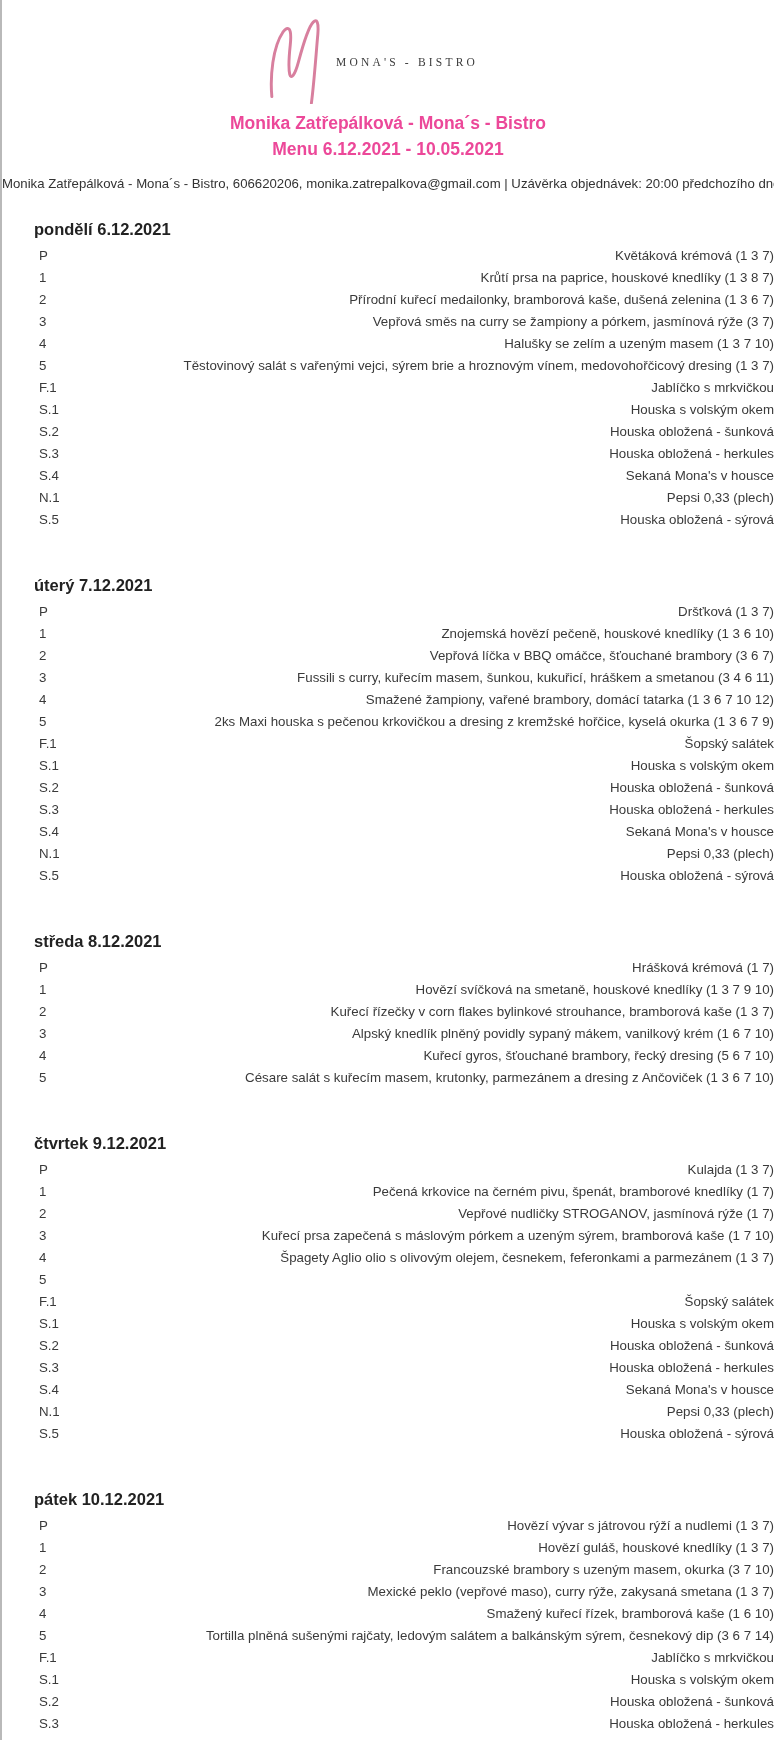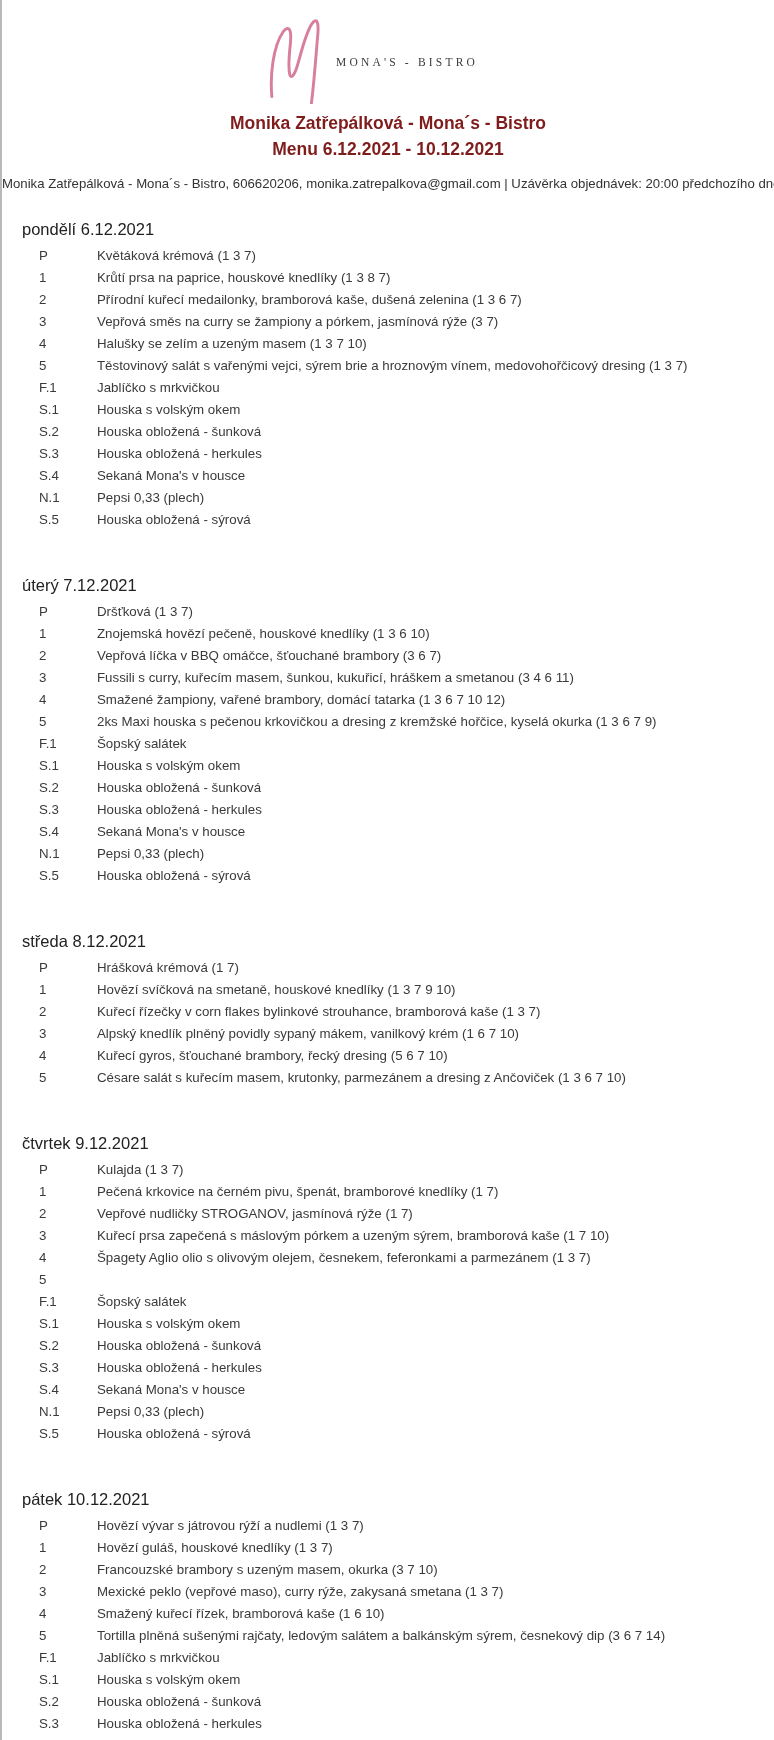--- a/index.html
+++ b/index.html
@@ -30,70 +30,70 @@
     color: #3b3b3b;
     margin-left: 14px;
     margin-top: 8px;
     white-space: nowrap;
   }
 
   .title-block { text-align: center; margin-top: 6px; }
   .title-line {
     font-size: 17.5px;
     font-weight: bold;
-    color: #7f1d1d;
+    color: #ec4899;
     line-height: 26px;
   }
 
   .contact-line {
     text-align: center;
     font-size: 13.2px;
     color: #333333;
     margin-top: 14px;
     white-space: nowrap;
   }
 
   
   .days { margin-top: 28px; }
   .day { margin-top: 41px; }
   .day:first-child { margin-top: 0; }
   .day-title {
     font-size: 16.5px;
-    font-weight: normal;
+    font-weight: bold;
     color: #222222;
-    padding-left: 20px;
+    padding-left: 32px;
     line-height: 20px;
   }
   .rows { margin-top: 9px; }
   .row {
     display: flex;
     align-items: baseline;
     height: 22px;
     padding-left: 37px;
     font-size: 13.3px;
     color: #3a3a3a;
   }
   .row .code { width: 58px; flex: 0 0 58px; }
-  .row .text { flex: 1; white-space: nowrap; }
+  .row .text { flex: 1; white-space: nowrap; text-align: right; }
 </style>
 </head>
 <body>
 
 <div class="page">
 
   <div class="logo-block">
     <svg class="logo-m" viewBox="0 0 60 100" fill="none" xmlns="http://www.w3.org/2000/svg">
       <path class="m-stroke" d="M7,92 C5,70 8,38 19,22 C25,14 29,17 27,36 C25.5,50 25,62 26.5,68 C28,73.5 32,69 36,54 C40,39 46,17 52,11 C56,7 58,11 57,24 C55,46 53,76 50,99" stroke="#d87f9e" stroke-width="3.2" stroke-linecap="round"></path>
     </svg>
     <span class="logo-wordmark">MONA'S - BISTRO</span>
   </div>
 
   <div class="title-block">
     <div class="title-line">Monika Zatřepálková - Mona´s - Bistro</div>
-    <div class="title-line">Menu 6.12.2021 - 10.12.2021</div>
+    <div class="title-line">Menu 6.12.2021 - 10.05.2021</div>
   </div>
 
   <div class="contact-line">Monika Zatřepálková - Mona´s - Bistro, 606620206, monika.zatrepalkova@gmail.com  |  Uzávěrka objednávek: 20:00 předchozího dne</div>
 
   <div class="days">
   <section class="day">
     <h2 class="day-title">pondělí 6.12.2021</h2>
     <div class="rows">
   <div class="row">
     <span class="code">P</span>

